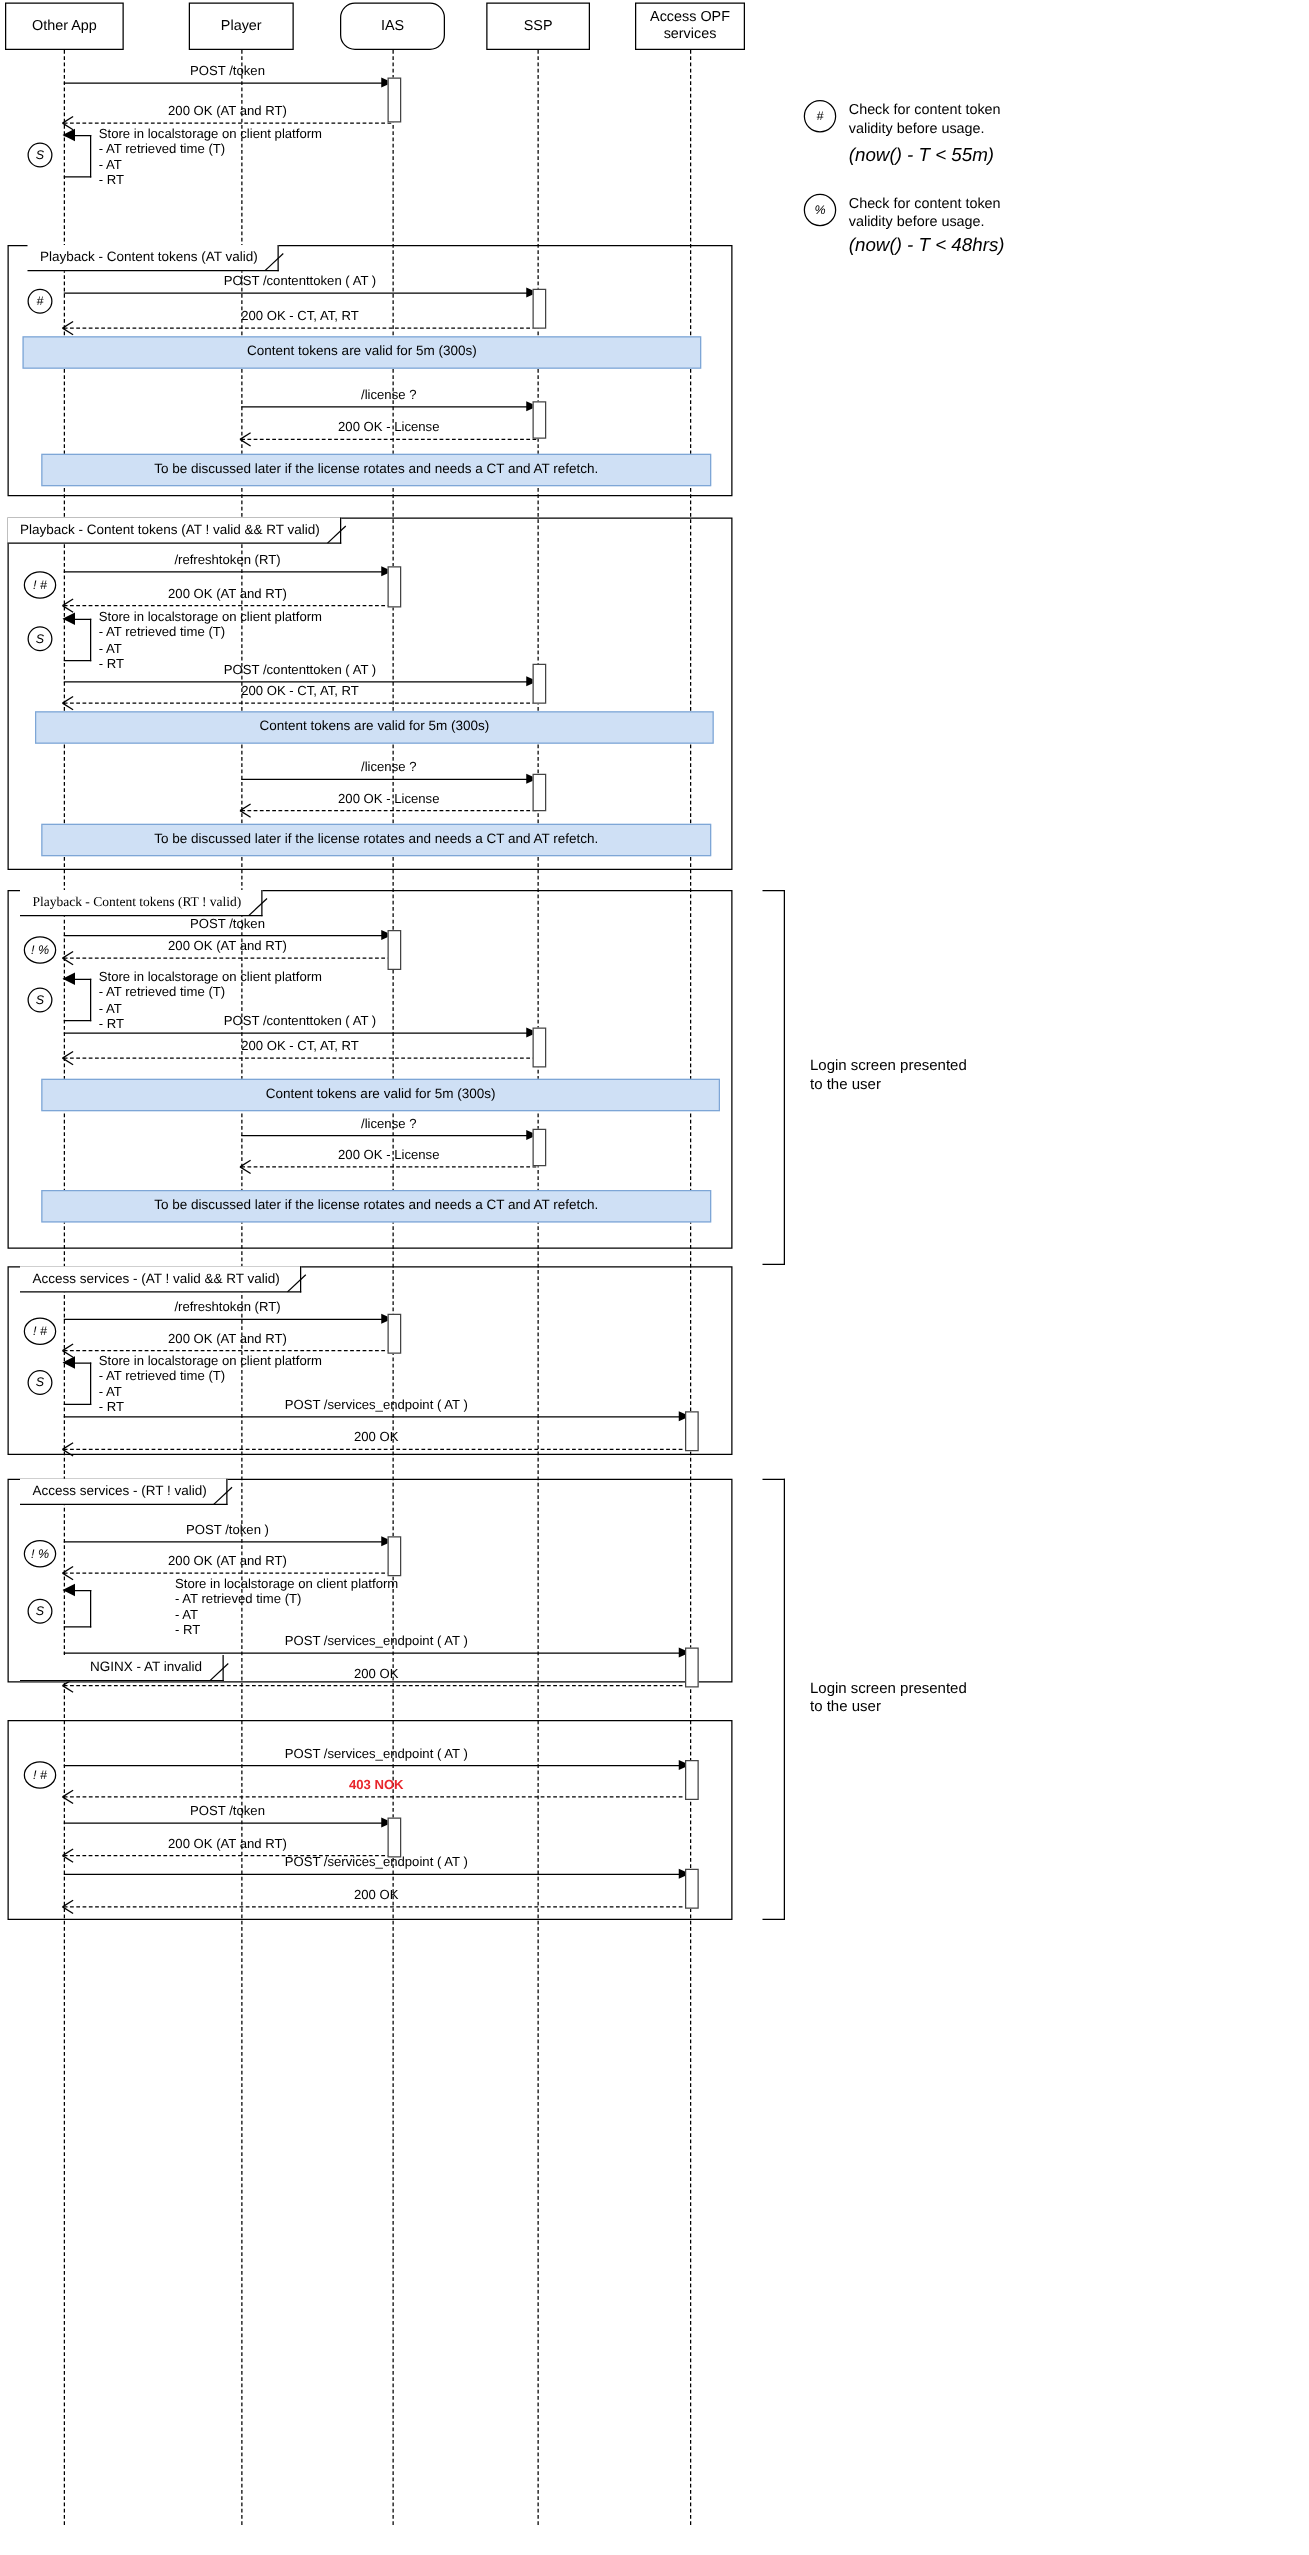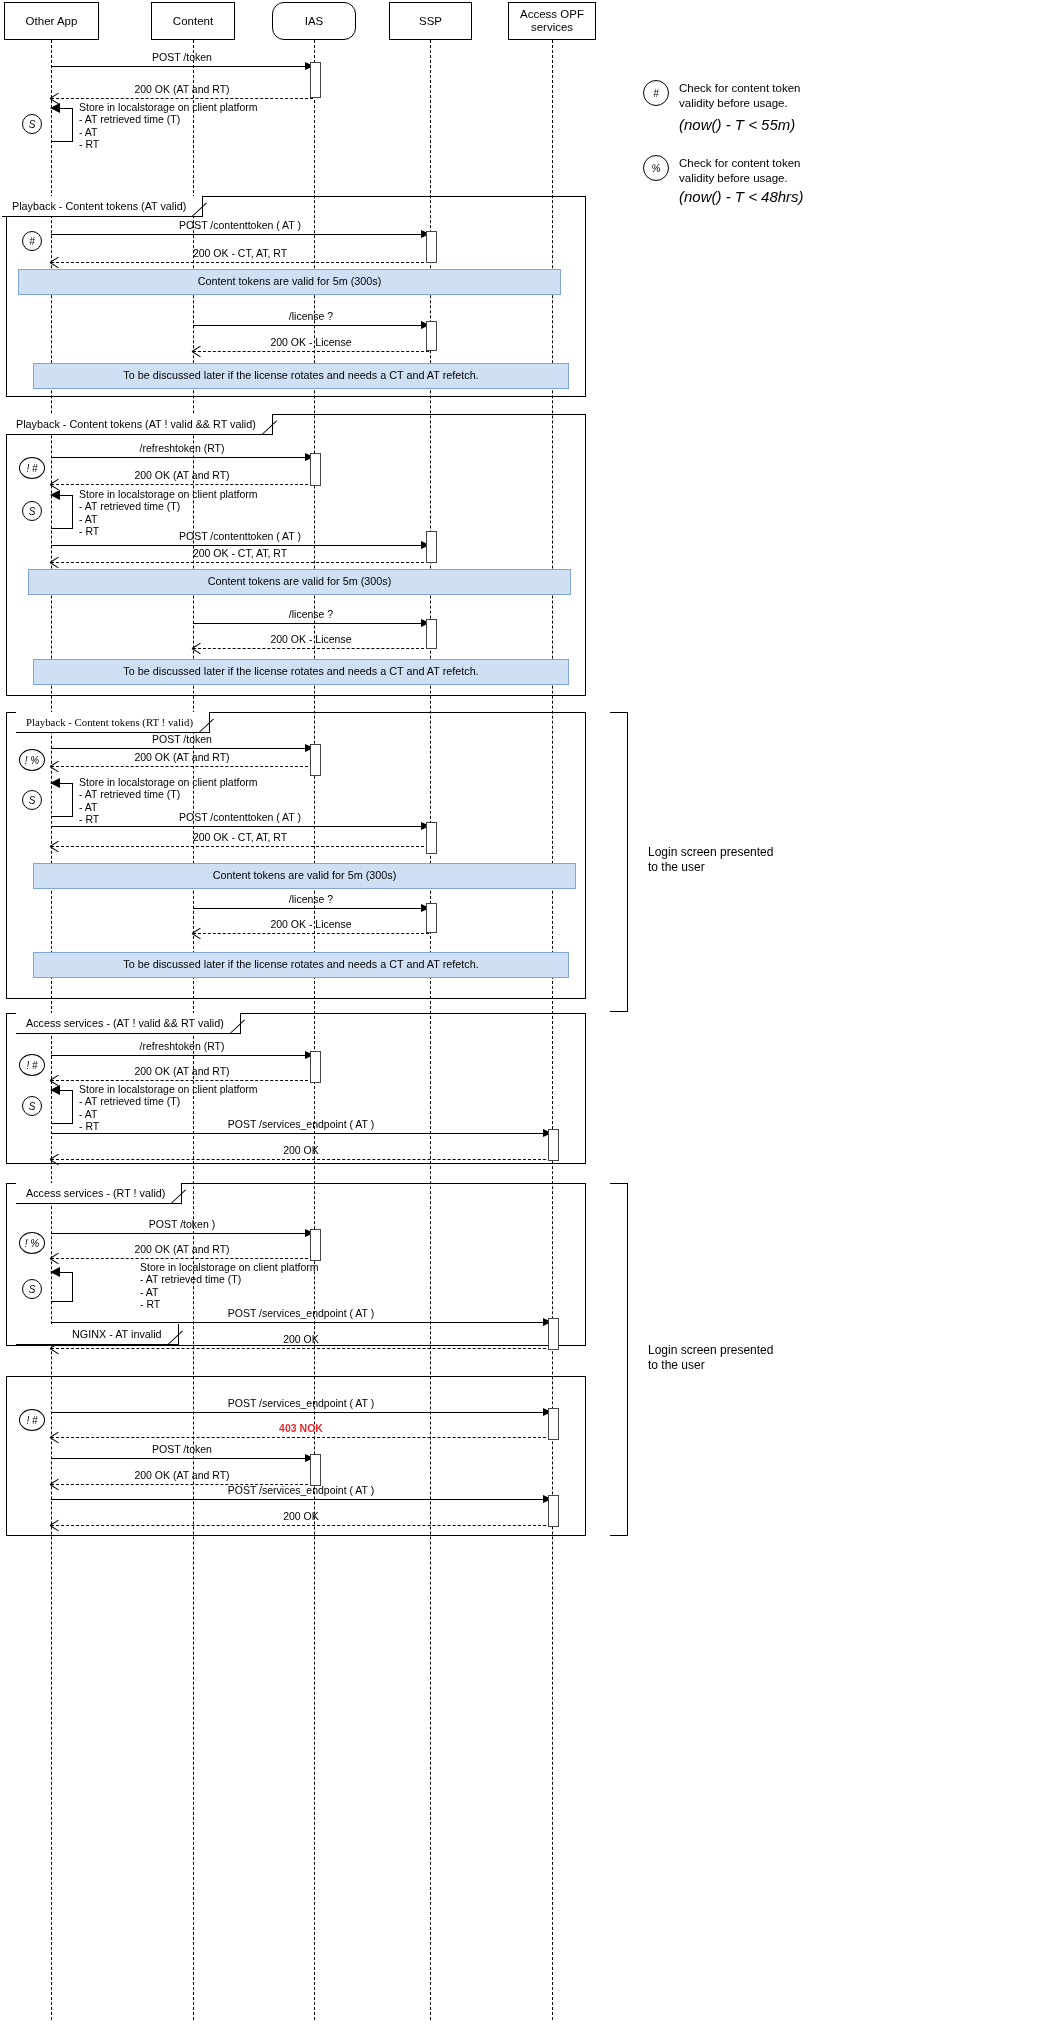--- a/index.html
+++ b/index.html
@@ -230,21 +230,21 @@
 </style>
 </head>
 <body>
 
 <div id="page">
 
   <div class="actor-box" style="left:4px;top:2px;width:95px;height:38px;">
     <span>Other App</span>
   </div>
   <div class="actor-box" style="left:151px;top:2px;width:84px;height:38px;">
-    <span>Content</span>
+    <span>Player</span>
   </div>
   <div class="actor-box" style="left:272px;top:2px;width:84px;height:38px;border-radius:12px;">
     <span>IAS</span>
   </div>
   <div class="actor-box" style="left:389px;top:2px;width:83px;height:38px;">
     <span>SSP</span>
   </div>
   <div class="actor-box" style="left:508px;top:2px;width:88px;height:38px;white-space:pre-line;">
     <span>Access OPF
 services</span>
@@ -295,21 +295,21 @@
     <div class="txt">
       <div>Store in localstorage on client platform</div>
       <div>- AT retrieved time (T)</div>
       <div>- AT</div>
       <div>- RT</div>
     </div>
   </div>
 
 
   <div class="frag" style="left:6px;top:196px;width:580px;height:201px;"></div>
-  <div class="frag-label" style="left:2px;top:196px;">Playback - Content tokens (AT valid)</div>
+  <div class="frag-label" style="left:22px;top:196px;">Playback - Content tokens (AT valid)</div>
 
   <div class="marker" style="left:22px;top:231px;width:20px;height:20px;">
     <span>#</span>
   </div>
   <div class="msg right" style="left:51px;top:234px;width:378px;">
     <div class="ln"></div>
     <div class="head"></div>
     <div class="lbl">POST /contenttoken ( AT )</div>
   </div>
   <div class="activation" style="left:426px;top:231px;height:32px;"></div>

